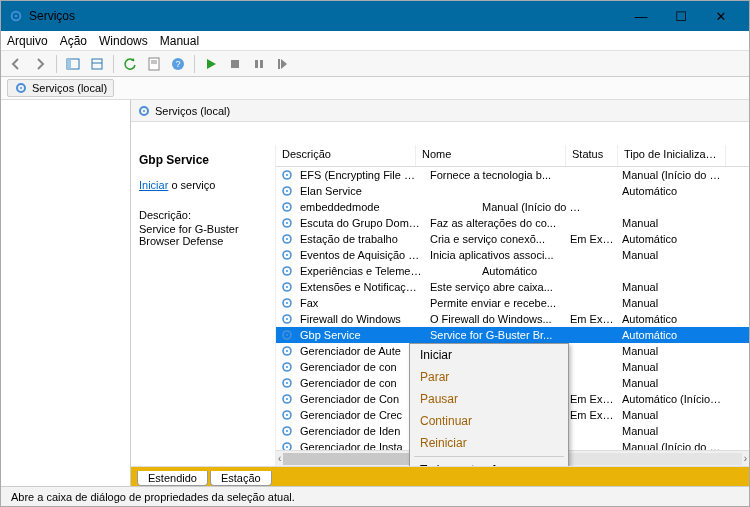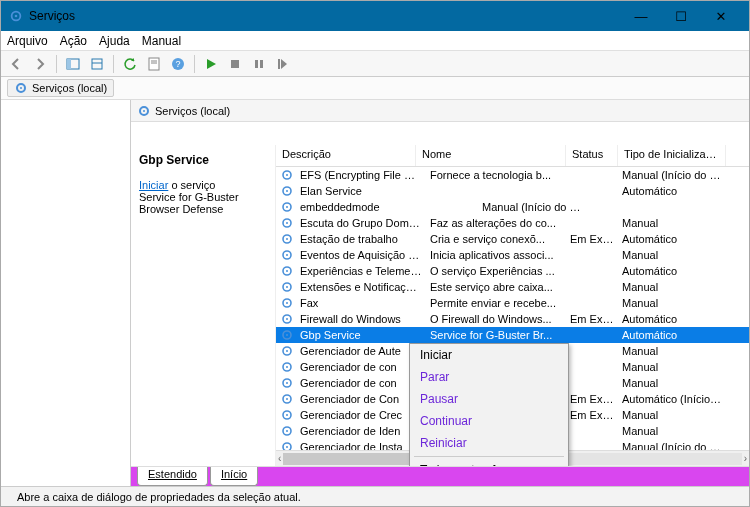--- a/index.html
+++ b/index.html
@@ -32,26 +32,26 @@
 .c-desc { width: 140px; }
 .c-status { width: 52px; }
 .c-start { width: 108px; }
 .rows { flex: 1; overflow: hidden; }
 .row { display: flex; height: 16px; align-items: center; font-size: 11px; }
 .row .cell { overflow: hidden; white-space: nowrap; text-overflow: ellipsis; padding: 0 4px; }
 .row .ico-s { width: 14px; height: 14px; margin: 0 2px 0 4px; flex-shrink:0; }
 .row.selected { background: #0a7de6; color: #fff; }
 .ctx-menu { position: absolute; background: #f2f2f2; border: 1px solid #999; box-shadow: 2px 2px 4px rgba(0,0,0,0.25); font-size: 12px; width: 160px; z-index: 10; }
 .ctx-item { padding: 4px 10px; display:flex; align-items:center; justify-content:space-between; }
-.ctx-item.disabled { color: #6d28d9; }
+.ctx-item.disabled { color: #a16207; }
 .ctx-sep { height: 1px; background: #ccc; margin: 2px 4px; }
-.tabs-bottom { height: 20px; display: flex; padding-left: 6px; border-top: 1px solid #ddd; background:#d946ef;text-decoration:underline; }
+.tabs-bottom { height: 20px; display: flex; align-items: flex-end; padding-left: 6px; border-top: 1px solid #ddd; background:#eab308; }
 .tab-b { border: 1px solid #999; border-top:none; border-radius: 0 0 4px 4px; padding: 1px 10px; font-size: 11px; margin-right: 2px; background:#fff; }
 .tab-b.active { background: #fff; }
-.status { height: 20px; border-top: 1px solid #ccc; display: flex; align-items: center; padding: 0 16px; font-size: 11px; background: #f3f3f3; }
+.status { height: 20px; border-top: 1px solid #ccc; display: flex; align-items: center; padding: 0 10px; font-size: 11px; background: #f3f3f3; }
 .gear-ico { width:14px; height:14px; }
 .hscroll { height: 16px; background:#f0f0f0; border-top:1px solid #ddd; display:flex; align-items:center; justify-content:space-between; padding: 0 2px; font-size:10px; color:#666; }
 .hscroll .track { flex:1; height:12px; background:#e4e4e4; margin: 0 2px; position:relative; }
 .hscroll .thumb { position:absolute; left:0; top:0; height:12px; width:55%; background:#c8c8c8; }
 svg { display:block; }
 </style>
 </head>
 <body>
 
 <div class="titlebar">
@@ -63,21 +63,21 @@
   <div class="winbtns">
     <div class="winbtn">—</div>
     <div class="winbtn">☐</div>
     <div class="winbtn">✕</div>
   </div>
 </div>
 
 <div class="menubar">
   <span>Arquivo</span>
   <span>Ação</span>
-  <span>Ajuda</span>
+  <span>Windows</span>
   <span>Manual</span>
 </div>
 
 <div class="toolbar">
   <div class="btn">
       <svg width="14" height="14" viewBox="0 0 14 14">
         <path d="M9 2 L4 7 L9 12" fill="none" stroke="#888" stroke-width="2"></path>
       </svg>
     </div>
   <div class="btn">
@@ -162,20 +162,21 @@
           <circle cx="7" cy="7" r="1" fill="#4a90d9"></circle>
         </svg>
       <span>Serviços (local)</span>
     </div>
     <div class="right-body">
       <div class="detail-pane">
         <div class="svc-name">Gbp Service</div>
         <div>
           <span class="link">Iniciar</span><span> o serviço</span>
         </div>
+        <div class="desc-label">Descrição:</div>
         <div>Service for G-Buster Browser Defense</div>
       </div>
       <div class="list">
         <div class="cols">
           <div class="col c-desc">Descrição</div>
           <div class="col c-name">Nome</div>
           <div class="col c-status">Status</div>
           <div class="col c-start">Tipo de Inicialização</div>
         </div>
         <div class="rows" id="rows-container">
@@ -251,21 +252,20 @@
               <div class="cell c-start">Manual</div>
             </div>
             <div class="row">
               <span>
                 <svg class="ico-s" viewBox="0 0 14 14">
                   <circle cx="7" cy="7" r="4" fill="none" stroke="#4a90d9" stroke-width="1.6"></circle>
                   <circle cx="7" cy="7" r="1" fill="#4a90d9"></circle>
                 </svg>
               </span>
               <div class="cell" style="width:130px">Experiências e Telemetria de...</div>
-              <div class="cell c-desc">O serviço Experiências ...</div>
               <div class="cell c-status"></div>
               <div class="cell c-start">Automático</div>
             </div>
             <div class="row">
               <span>
                 <svg class="ico-s" viewBox="0 0 14 14">
                   <circle cx="7" cy="7" r="4" fill="none" stroke="#4a90d9" stroke-width="1.6"></circle>
                   <circle cx="7" cy="7" r="1" fill="#4a90d9"></circle>
                 </svg>
               </span>
@@ -436,18 +436,18 @@
               <span>›</span>
             </div>
           <div class="ctx-sep"></div>
           <div class="ctx-item">Atualizar</div>
 
         </div>
       </div>
     </div>
     <div class="tabs-bottom">
       <div class="tab-b active">Estendido</div>
-      <div class="tab-b">Início</div>
+      <div class="tab-b">Estação</div>
     </div>
   </div>
 </div>
 
 <div class="status">Abre a caixa de diálogo de propriedades da seleção atual.</div>
 
 </body></html>

